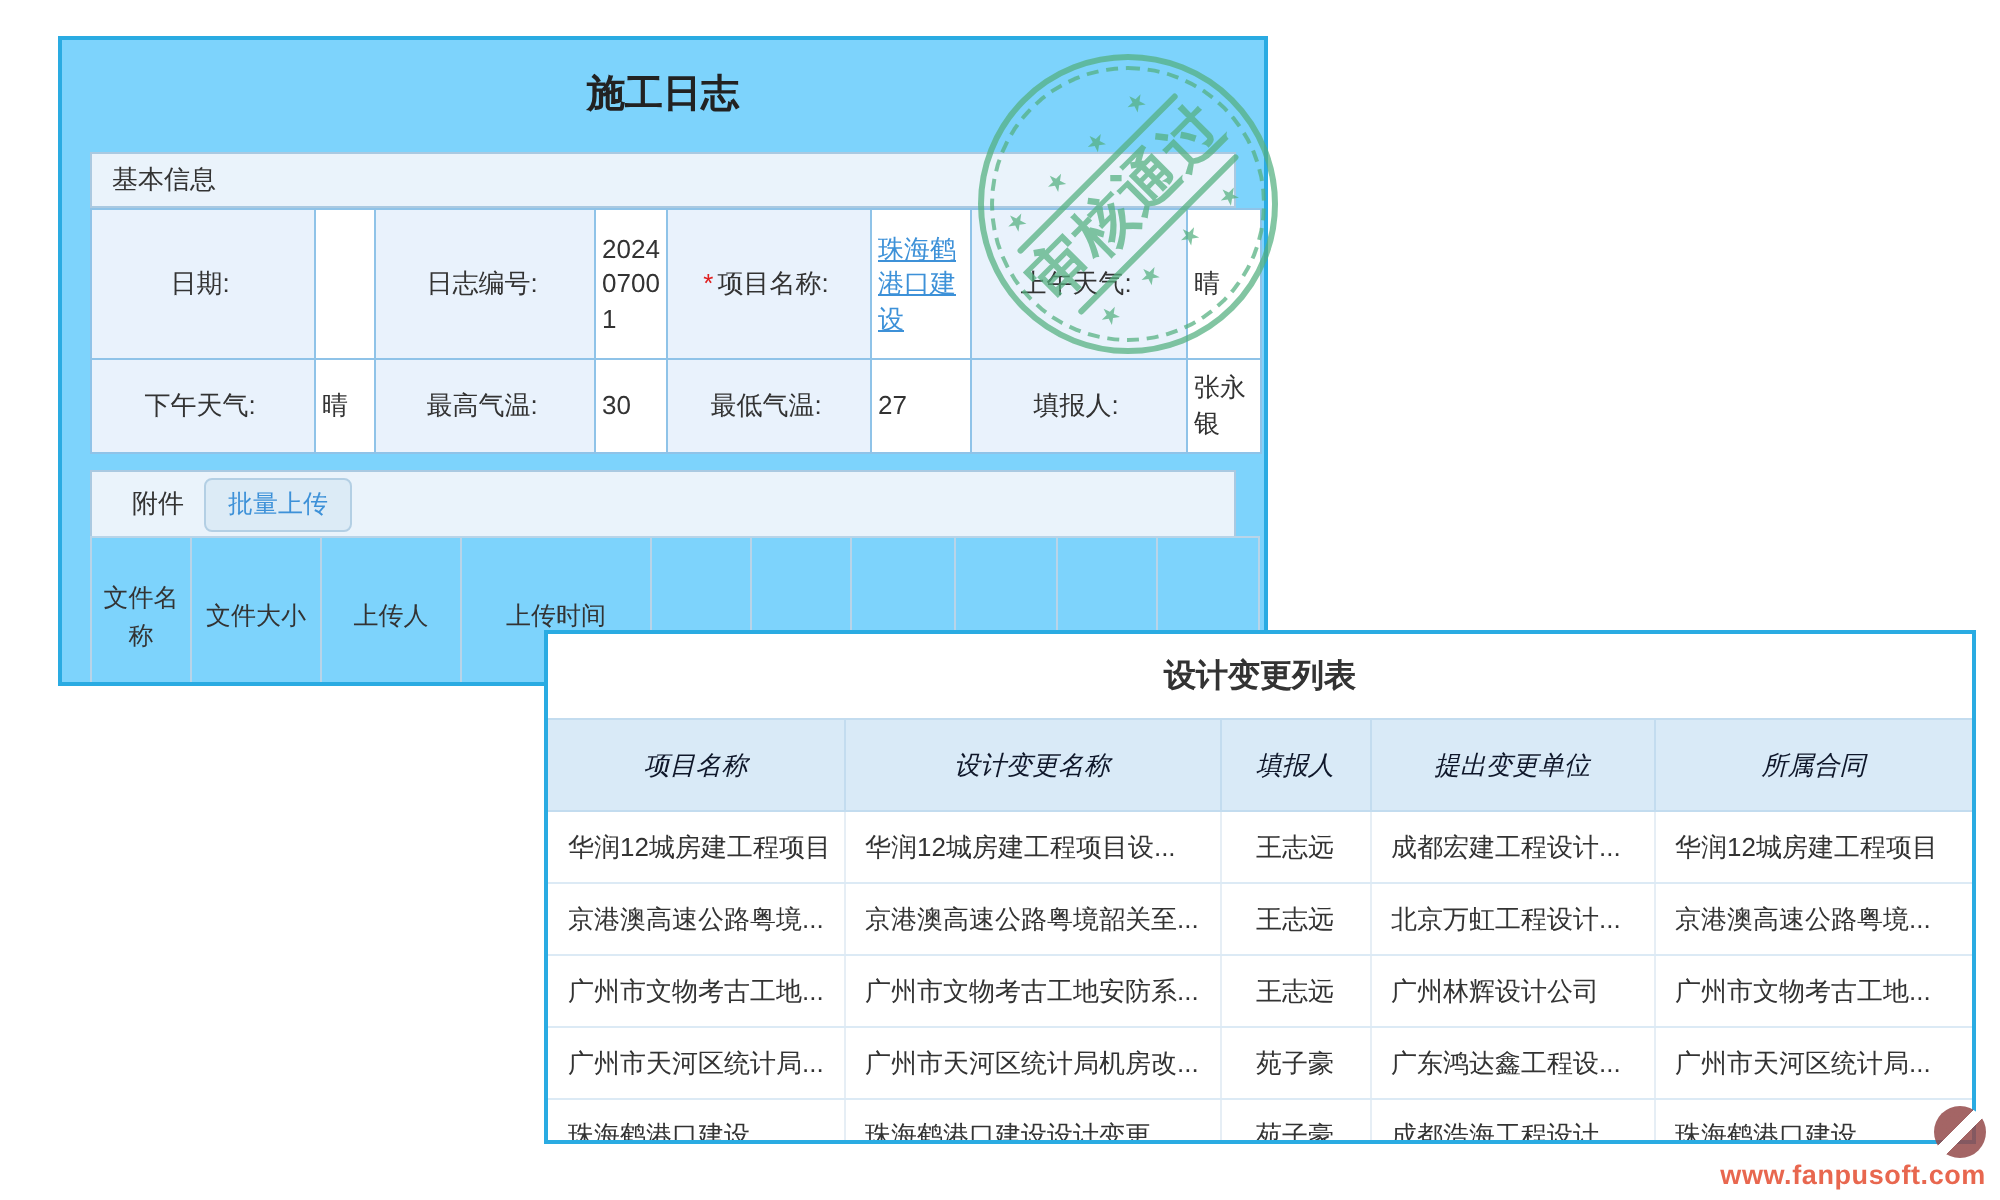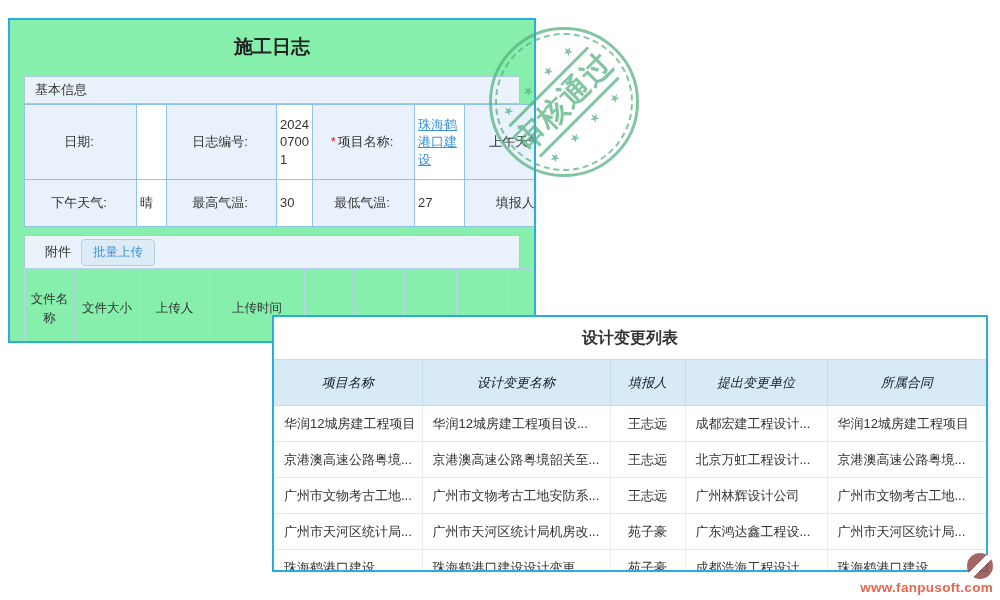--- a/index.html
+++ b/index.html
@@ -1,21 +1,21 @@
 <!DOCTYPE html>
 <html><head>
 <meta charset="utf-8">
 <style>
   * { box-sizing: border-box; }
   body { margin:0; background:#fff; font-family:"Liberation Sans", sans-serif; }
   .page { position:relative; width:1000px; height:600px; background:#fff; overflow:hidden; }
 
   
-  .panel1 { position:absolute; left:8px; top:18px; width:528px; height:325px;
-            background:#86efac; border:2px solid #2aabe2; overflow:hidden; z-index:1; }
+  .panel1 { position:absolute; left:29px; top:18px; width:605px; height:325px;
+            background:#7dd3fc; border:2px solid #2aabe2; overflow:hidden; z-index:1; }
   .p1-title { text-align:center; font-size:19px; font-weight:bold; color:#222; padding-top:14px; height:40px; }
   .section-bar { margin:16px 14px 0; background:#eaf3fb; border:1px solid #aac9e1;
                  height:28px; line-height:26px; padding-left:10px; font-size:13px; color:#333; }
   table.form-table { width:585px; margin:0 14px; border-collapse:collapse; table-layout:fixed;
                      font-size:13px; color:#333; }
   table.form-table td { border:1px solid #8fc3e8; line-height:1.35; }
   td.lbl { background:#e9f2fc; text-align:center; padding-right:4px; }
   td.val { background:#fff; text-align:left; padding:2px 3px; word-break:break-all; }
   .req { color:#e02020; margin-right:2px; }
   a.cell-link, .link { color:#3d91d8; text-decoration:underline; cursor:pointer; }

